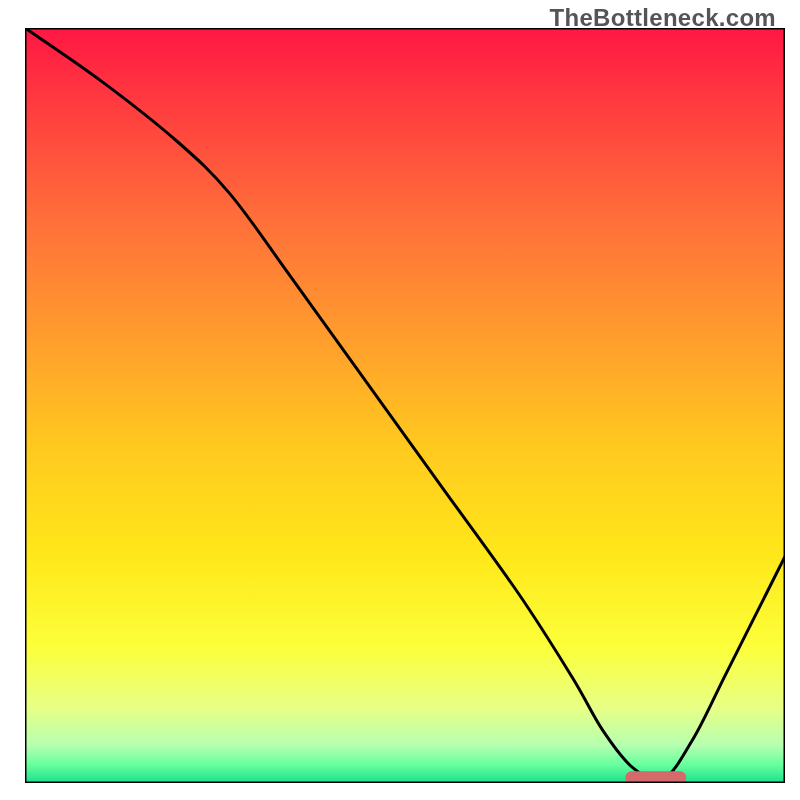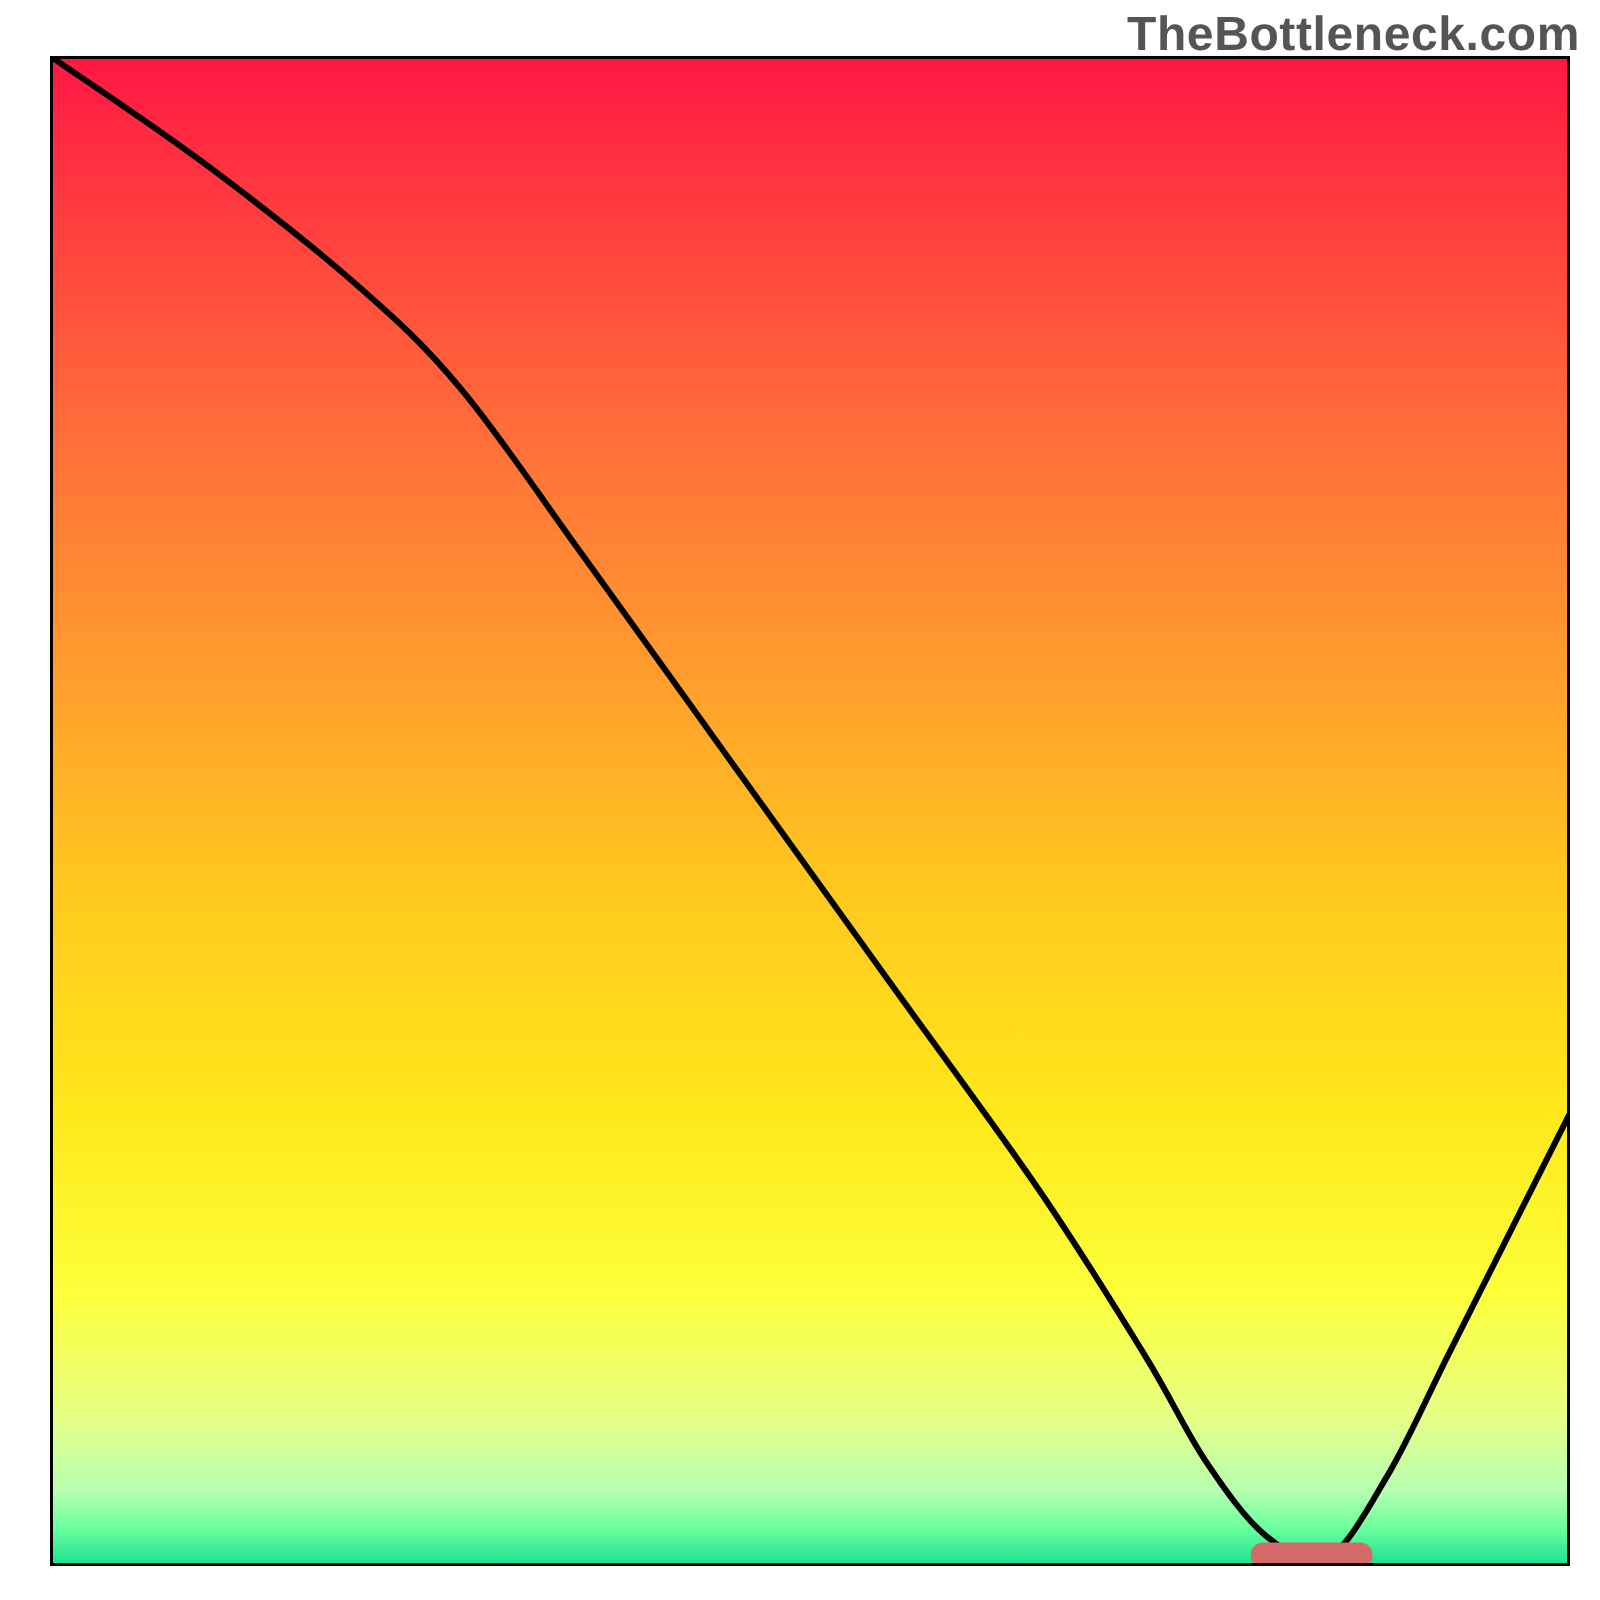--- a/index.html
+++ b/index.html
@@ -12,21 +12,21 @@
     overflow: hidden;
   }
   .stage {
     position: relative;
     width: 800px;
     height: 800px;
   }
   .watermark {
     position: absolute;
     top: 4px;
-    right: 10px;
+    right: 24px;
     font-size: 24px;
     font-weight: 600;
     color: #555555;
     letter-spacing: 0.3px;
     z-index: 50;
   }
   .plot {
     position: absolute;
     left: 25px;
     top: 28px;

